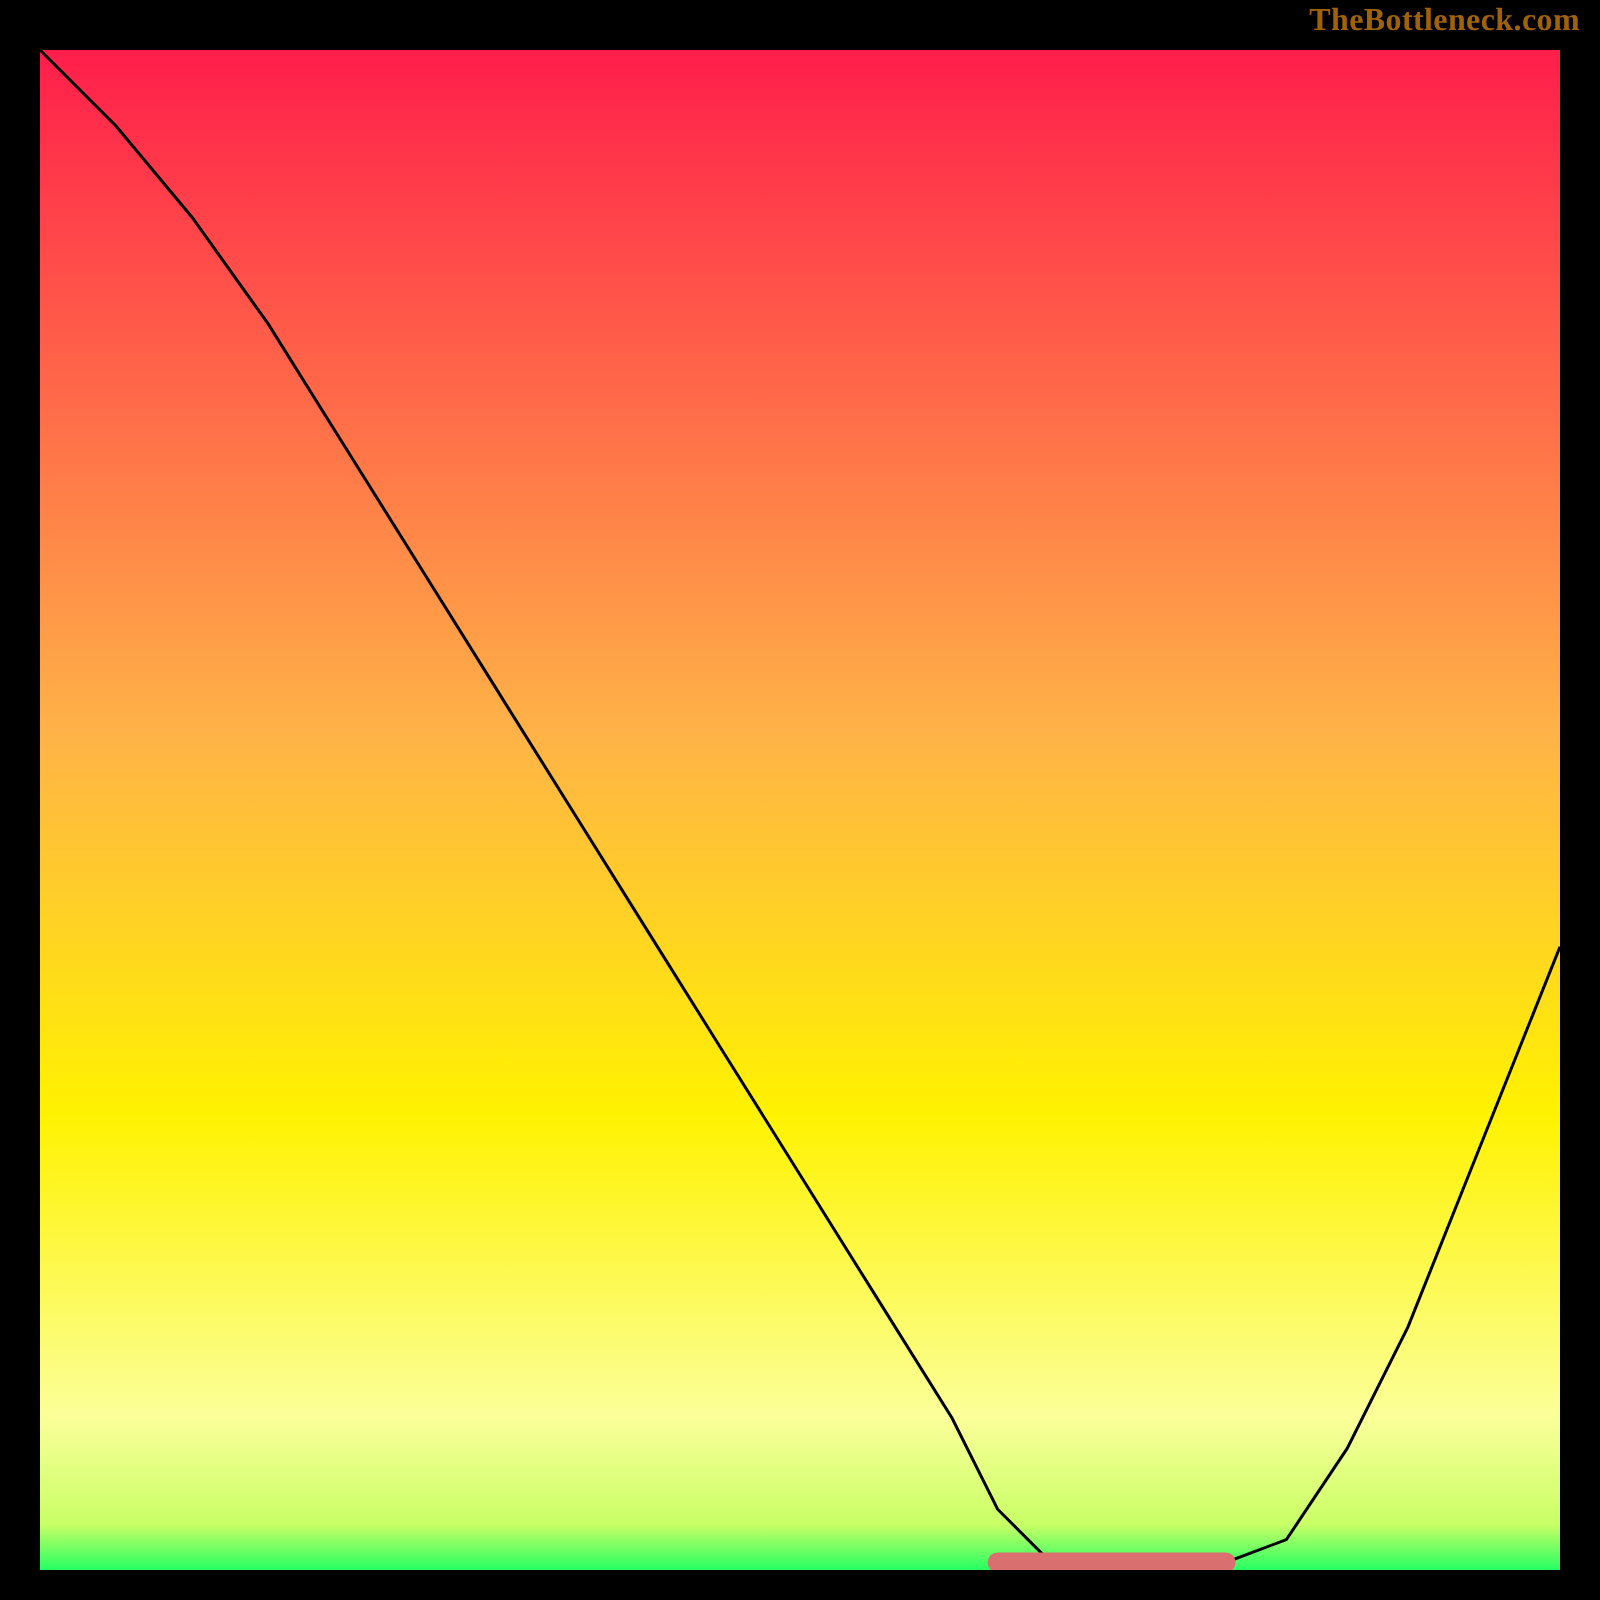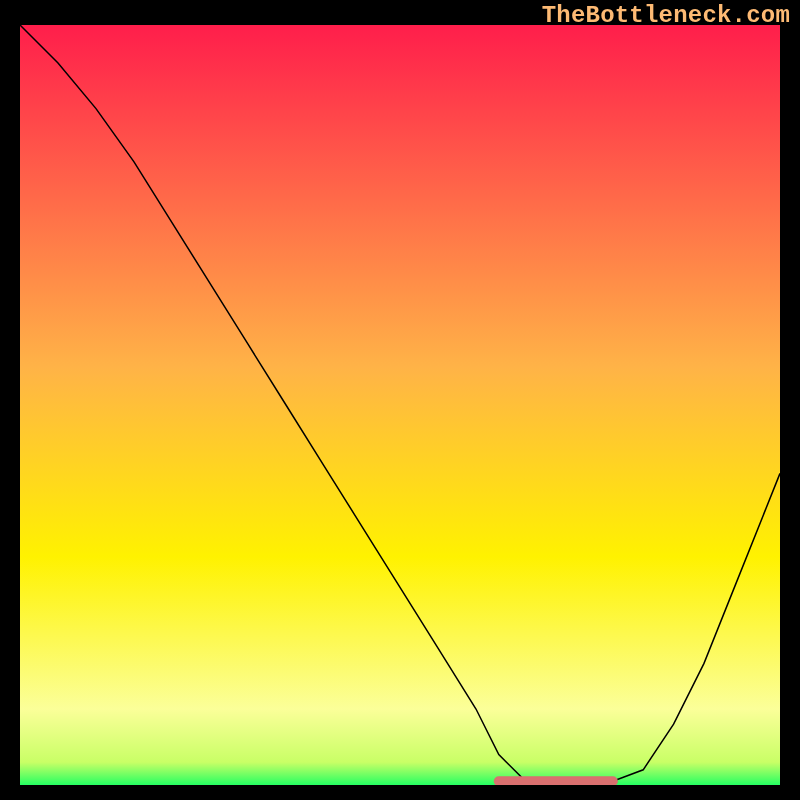--- a/index.html
+++ b/index.html
@@ -7,24 +7,24 @@
   .frame {
     position: relative;
     width: 800px;
     height: 800px;
     background: #000;
   }
   .watermark {
     position: absolute;
     top: 2px;
     right: 10px;
-    font-family: Liberation Mono, monospace;
-    font-size: 24px;
+    font-family: Liberation Serif, serif;
+    font-size: 16px;
     font-weight: 600;
-    color: #fdba74;
+    color: #a16207;
     letter-spacing: 0.2px;
     z-index: 10;
   }
   .plot {
     position: absolute;
     left: 20px;
     top: 25px;
     width: 760px;
     height: 760px;
   }

